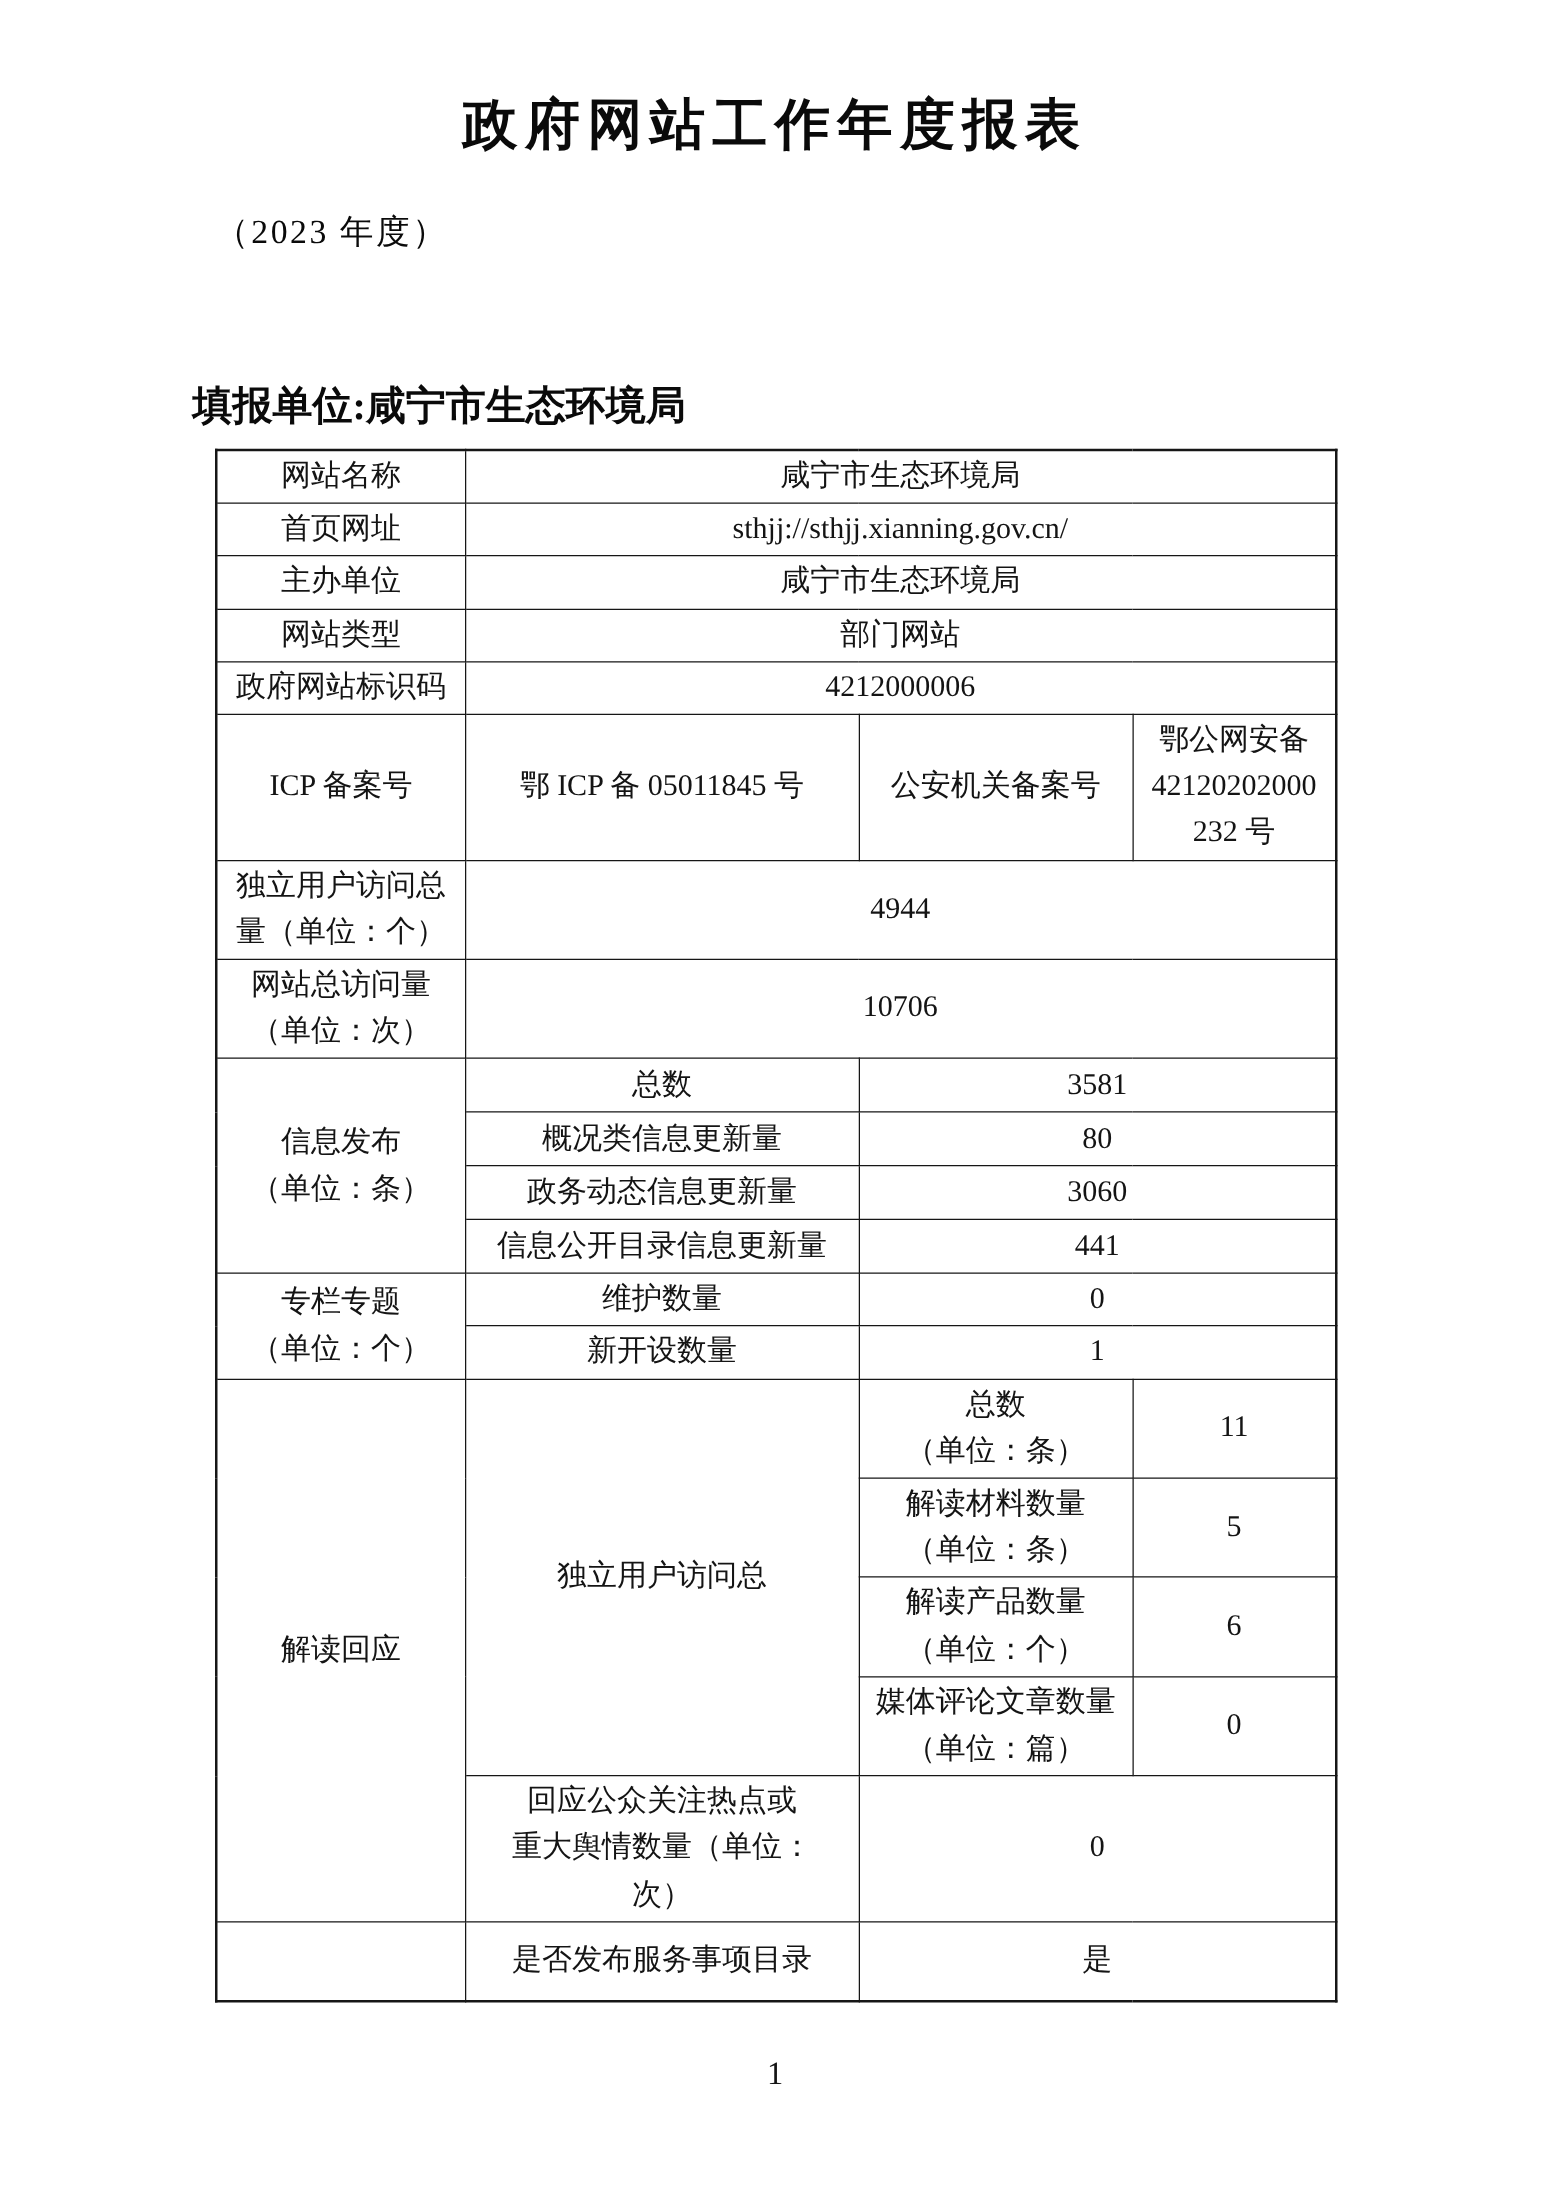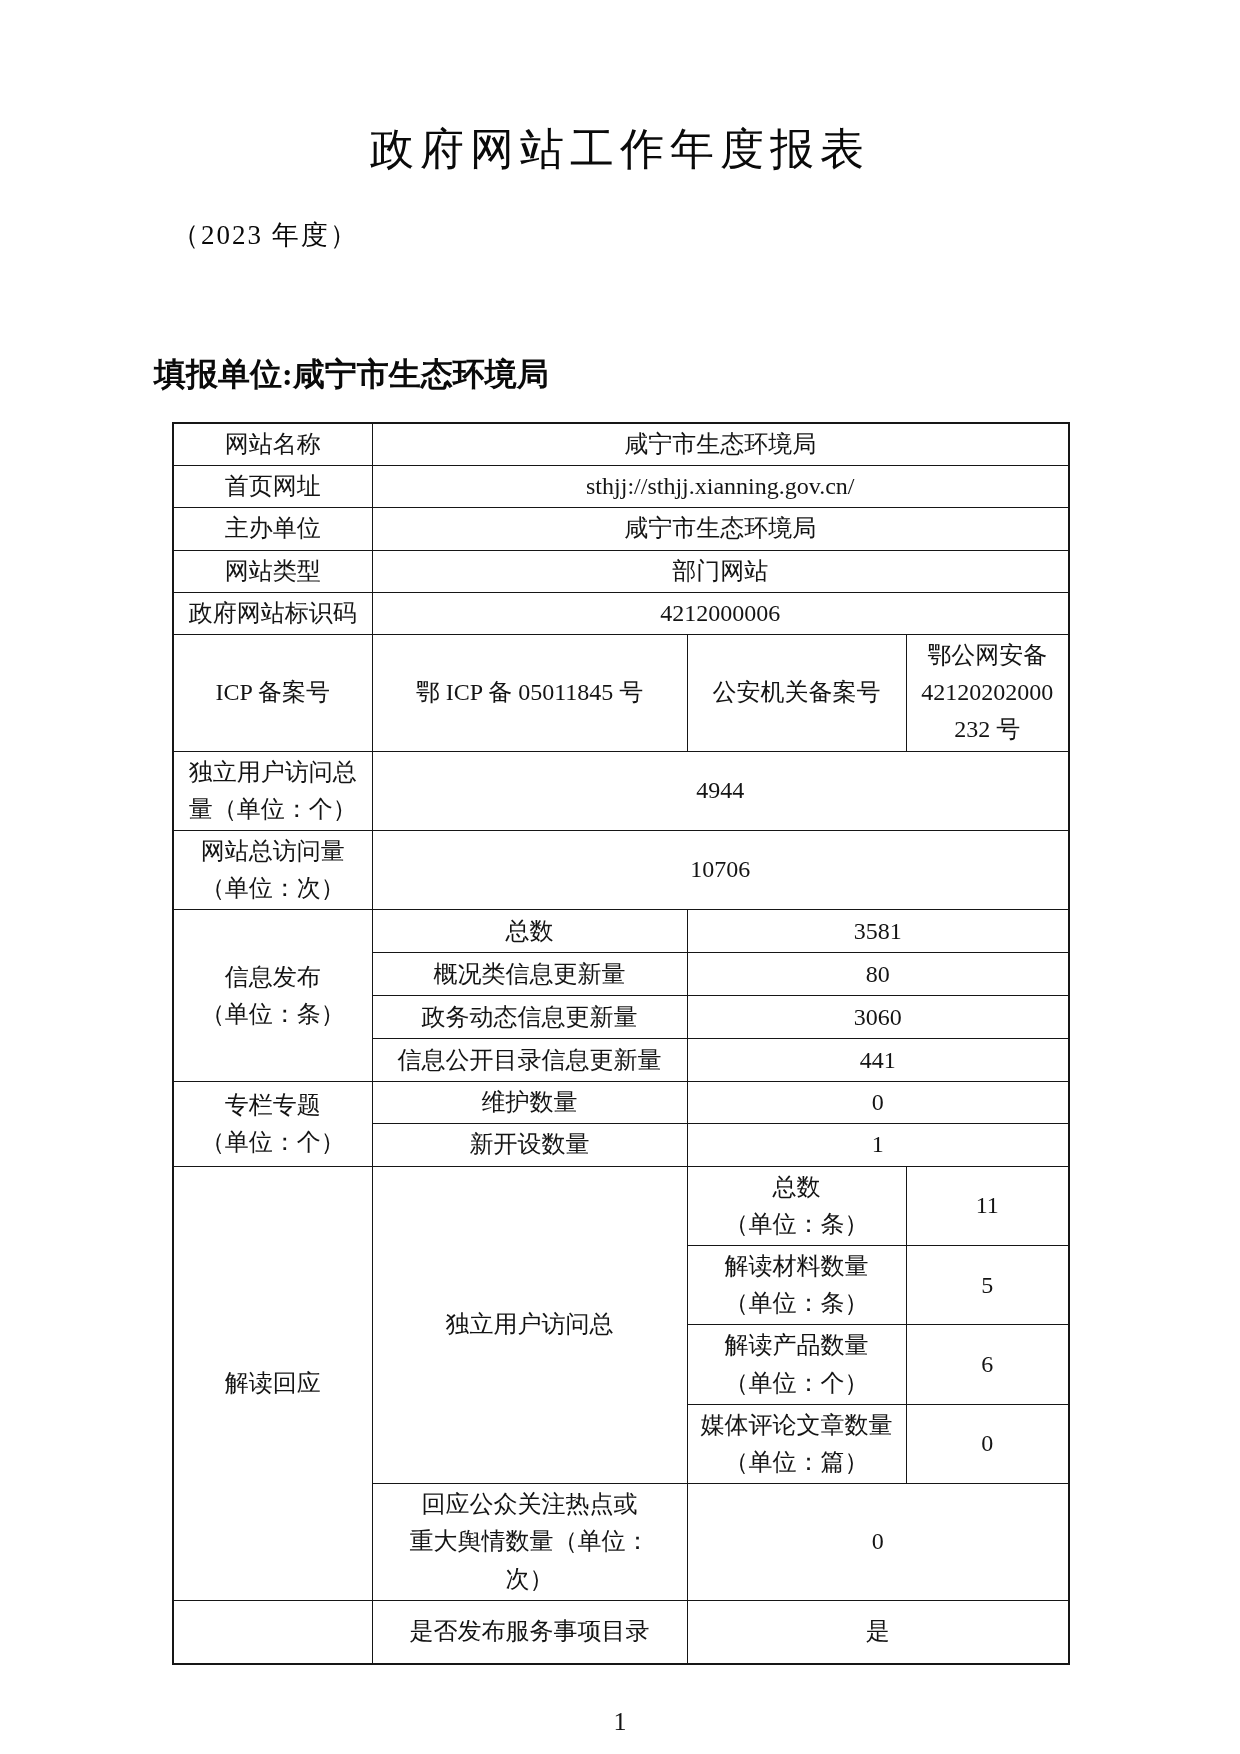--- a/index.html
+++ b/index.html
@@ -15,43 +15,43 @@
     color: #111111;
     font-family: "Liberation Serif", "DejaVu Serif", serif;
     overflow: hidden;
   }
   .content {
     width: 896px;
     margin: 0 auto;
   }
   .doc-title {
     margin: 0;
-    padding-top: 120px;
+    padding-top: 70px;
     text-align: center;
     font-family: "Liberation Sans", "DejaVu Sans", sans-serif;
-    font-weight: 400;
+    font-weight: 700;
     font-size: 44px;
     letter-spacing: 6px;
     color: #0a0a0a;
   }
   .doc-subtitle {
     margin-top: 38px;
     font-size: 27px;
     letter-spacing: 2px;
     color: #0a0a0a;
   }
   .unit-line {
     margin-top: 100px;
     margin-left: -18px;
     font-weight: 700;
     font-size: 32px;
     color: #0a0a0a;
   }
   table.report {
-    margin-top: 25px;
+    margin-top: 12px;
     border-collapse: collapse;
     table-layout: fixed;
     width: 896px;
     border: 2px solid #161616;
     padding-left: 27px;
   }
   table.report td {
     border: 1.5px solid #161616;
     text-align: center;
     vertical-align: middle;

